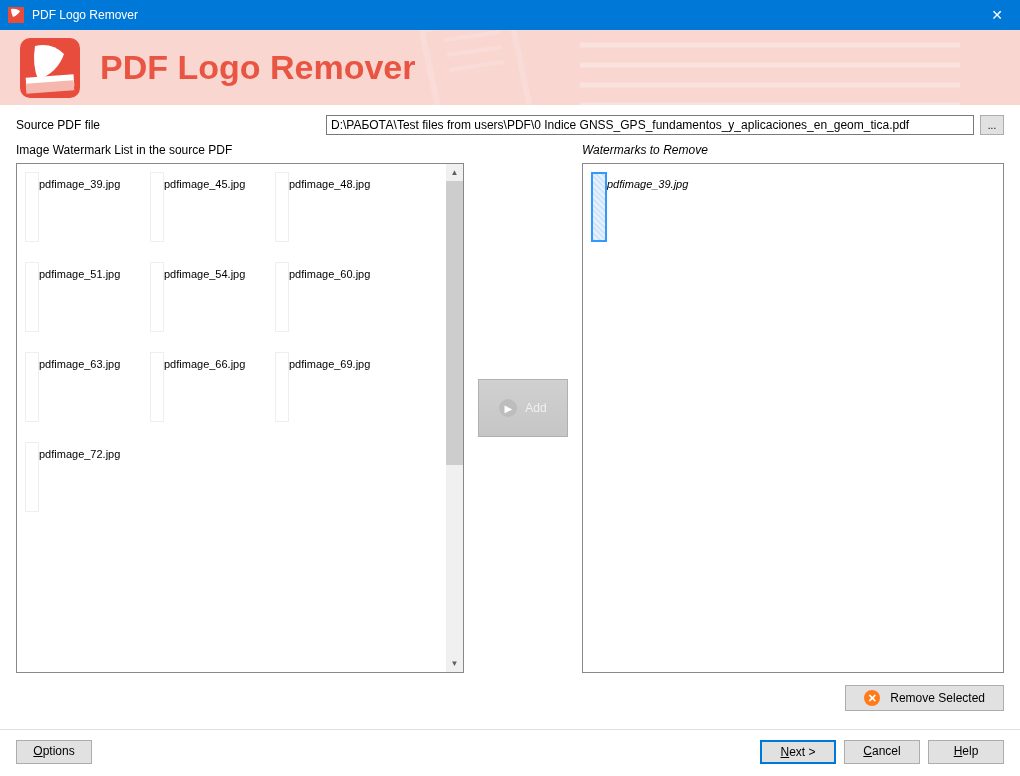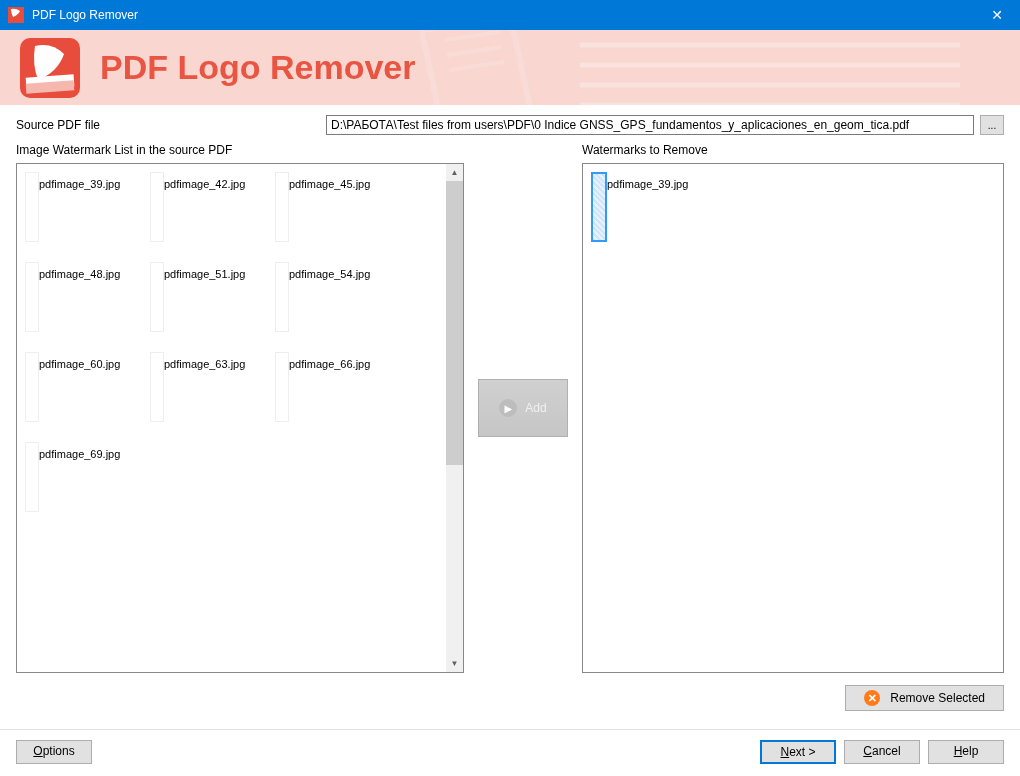--- a/index.html
+++ b/index.html
@@ -20,21 +20,21 @@
 
 .source-row { display: flex; align-items: center; margin-bottom: 8px; }
 .source-row label { font-size: 12px; width: 310px; }
 .source-row input { flex: 1; border: 1px solid #7a7a7a; font-size: 12px; padding: 2px 4px; height: 20px; }
 .source-row .browse { width: 24px; height: 20px; margin-left: 6px; border: 1px solid #adadad; background: #e1e1e1; font-size: 10px; display: flex; align-items: center; justify-content: center; cursor: pointer; }
 
 .panels-row { display: flex; gap: 0; }
 
 .panel-left { width: 448px; }
 .panel-mid { width: 118px; display: flex; align-items: center; justify-content: center; }
-.panel-right { flex: 1; }
+.panel-right { flex: 1; font-style: italic; }
 
 .panel-label { font-size: 12px; margin-bottom: 6px; }
 
 .listbox { border: 1px solid #888; height: 510px; background: #fff; position: relative; display: flex; }
 .listbox .scroll-area { flex: 1; overflow: hidden; padding: 8px; display: flex; flex-wrap: wrap; align-content: flex-start; gap: 20px 30px; }
 .listbox .scrollbar { width: 17px; background: #f0f0f0; display: flex; flex-direction: column; }
 .scrollbar .sb-btn { height: 17px; background: #f0f0f0; display: flex; align-items: center; justify-content: center; font-size: 8px; color: #606060; }
 .scrollbar .sb-track { flex: 1; background: #f0f0f0; position: relative; }
 .scrollbar .sb-thumb { position: absolute; left: 0; right: 0; top: 0; height: 60%; background: #cdcdcd; }
 
@@ -162,41 +162,20 @@
                   <div class="line"></div>
                   <div class="line"></div>
                   <div class="line"></div>
                   <div class="line"></div>
                   <div class="line"></div>
                   <div class="line"></div>
                   <div class="line"></div>
                   <div class="line"></div>
                 </div>
               </div>
-              <div class="caption">pdfimage_42.jpg</div>
-            </div>
-            <div class="thumb">
-              <div class="page">
-                <div class="ln-set">
-                  <div class="line"></div>
-                  <div class="line"></div>
-                  <div class="line"></div>
-                  <div class="line"></div>
-                  <div class="line"></div>
-                  <div class="line"></div>
-                  <div class="line"></div>
-                  <div class="line"></div>
-                  <div class="line"></div>
-                  <div class="line"></div>
-                  <div class="line"></div>
-                  <div class="line"></div>
-                  <div class="line"></div>
-                  <div class="line"></div>
-                </div>
-              </div>
               <div class="caption">pdfimage_45.jpg</div>
             </div>
             <div class="thumb">
               <div class="page">
                 <div class="ln-set">
                   <div class="line"></div>
                   <div class="line"></div>
                   <div class="line"></div>
                   <div class="line"></div>
                   <div class="line"></div>
@@ -331,20 +310,41 @@
                   <div class="line"></div>
                   <div class="line"></div>
                   <div class="line"></div>
                   <div class="line"></div>
                   <div class="line"></div>
                   <div class="line"></div>
                   <div class="line"></div>
                 </div>
               </div>
               <div class="caption">pdfimage_69.jpg</div>
+            </div>
+            <div class="thumb">
+              <div class="page">
+                <div class="ln-set">
+                  <div class="line"></div>
+                  <div class="line"></div>
+                  <div class="line"></div>
+                  <div class="line"></div>
+                  <div class="line"></div>
+                  <div class="line"></div>
+                  <div class="line"></div>
+                  <div class="line"></div>
+                  <div class="line"></div>
+                  <div class="line"></div>
+                  <div class="line"></div>
+                  <div class="line"></div>
+                  <div class="line"></div>
+                  <div class="line"></div>
+                </div>
+              </div>
+              <div class="caption">pdfimage_72.jpg</div>
             </div>
           </div>
         <div class="scrollbar">
           <div class="sb-btn">▲</div>
           <div class="sb-track">
               <div class="sb-thumb"></div>
             </div>
           <div class="sb-btn">▼</div>
         </div>
       </div>

